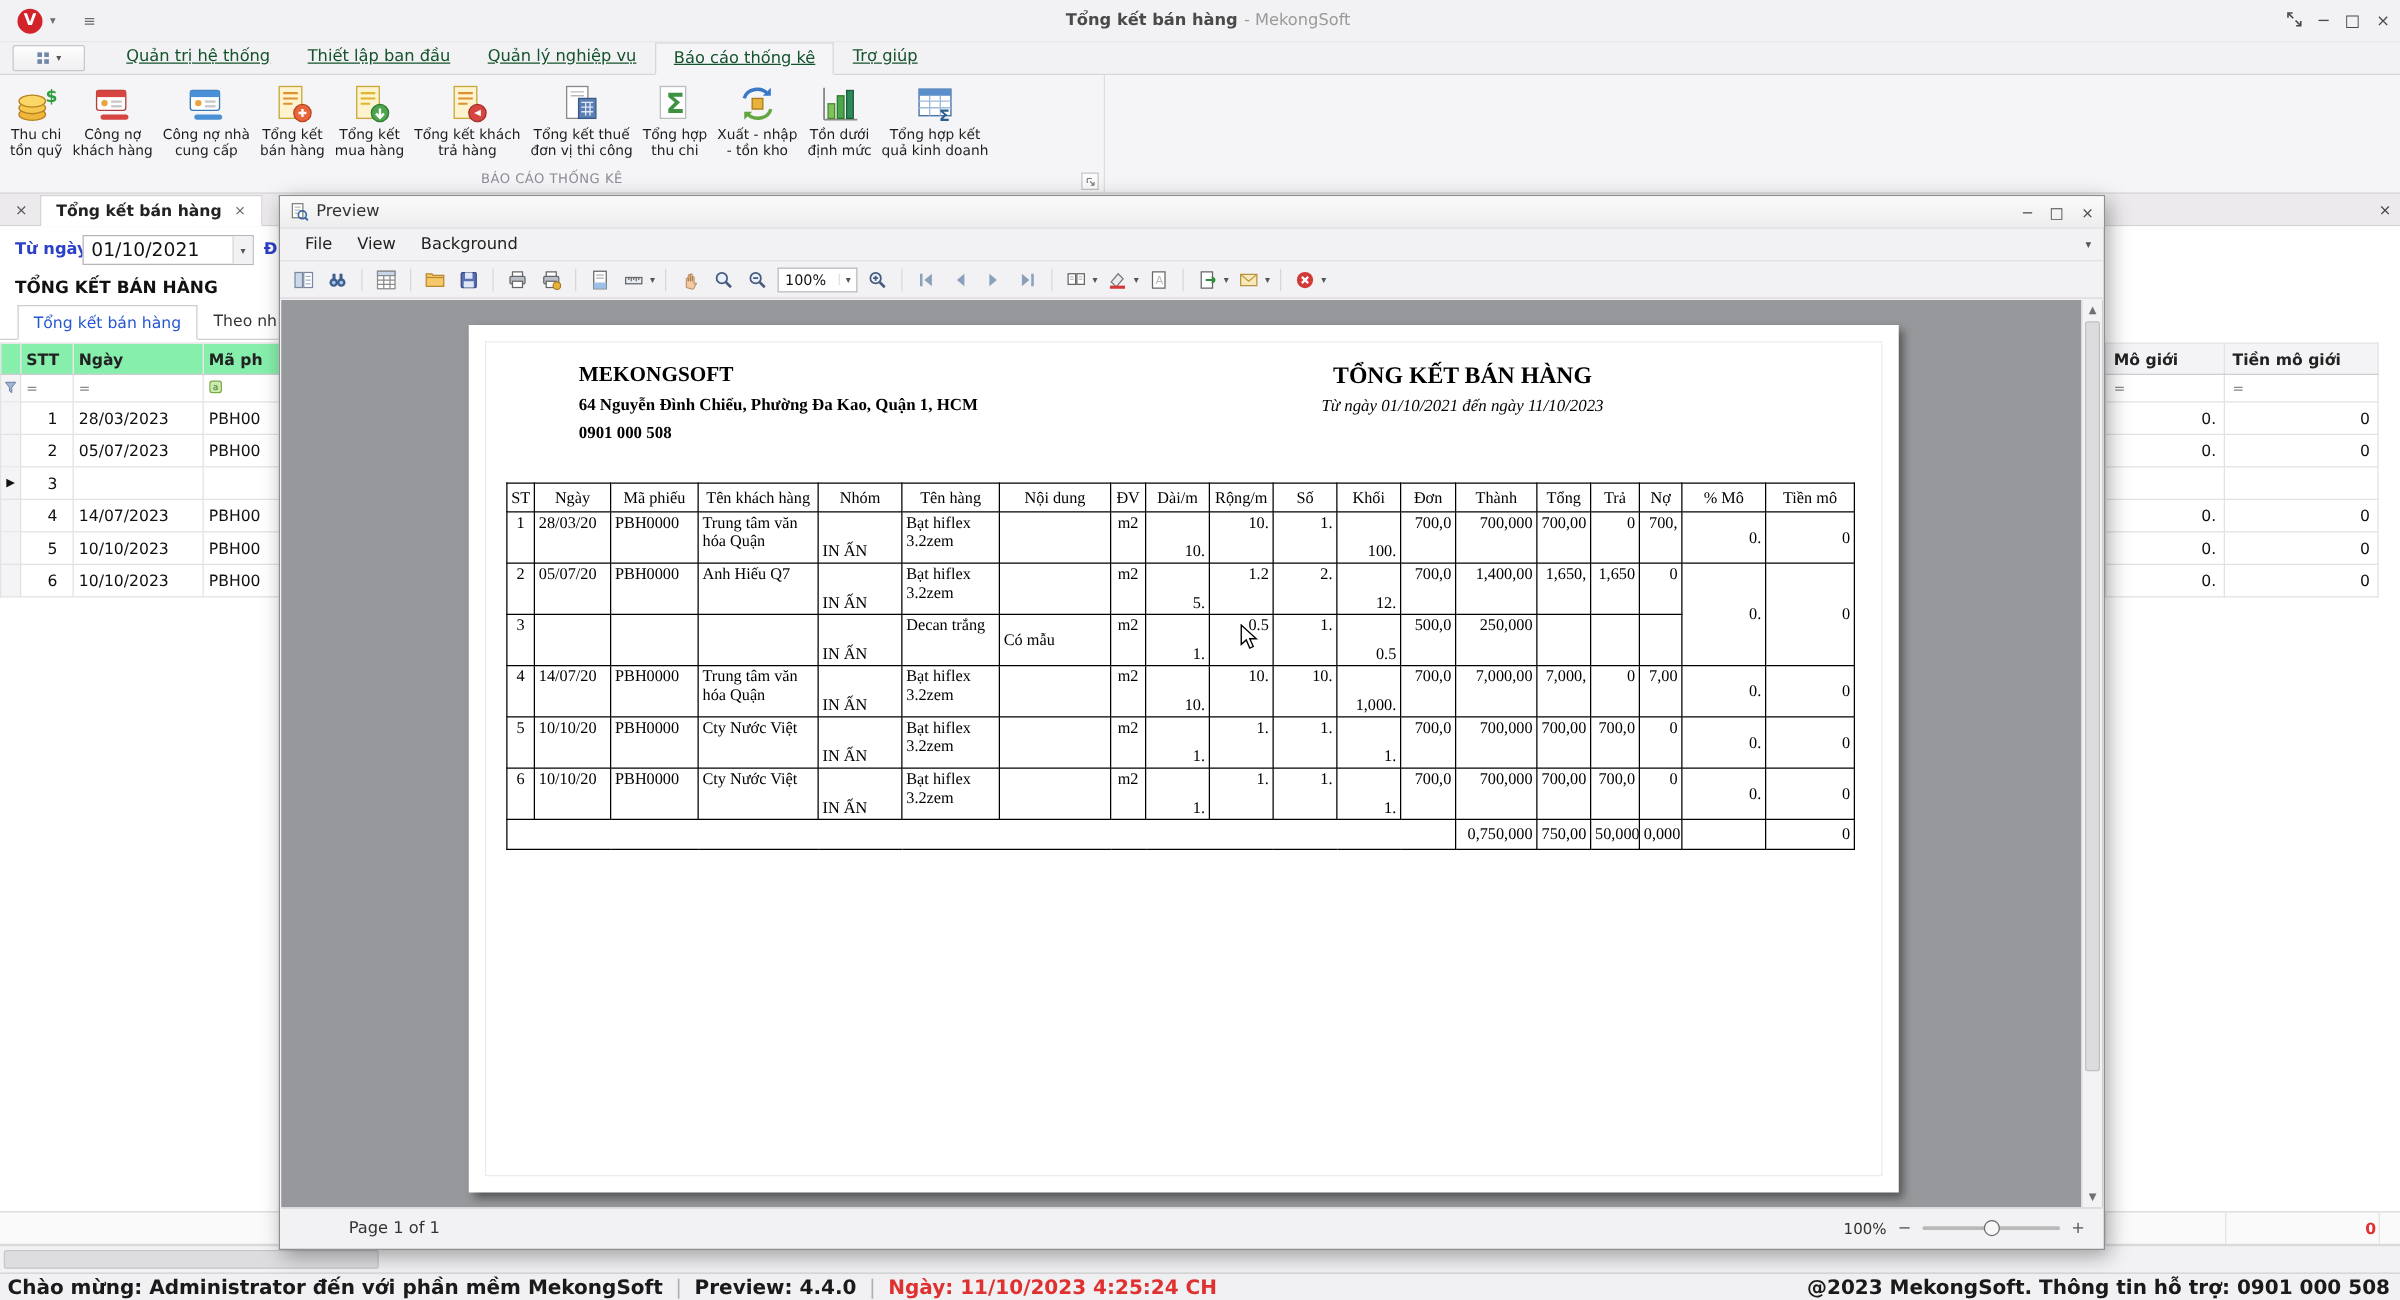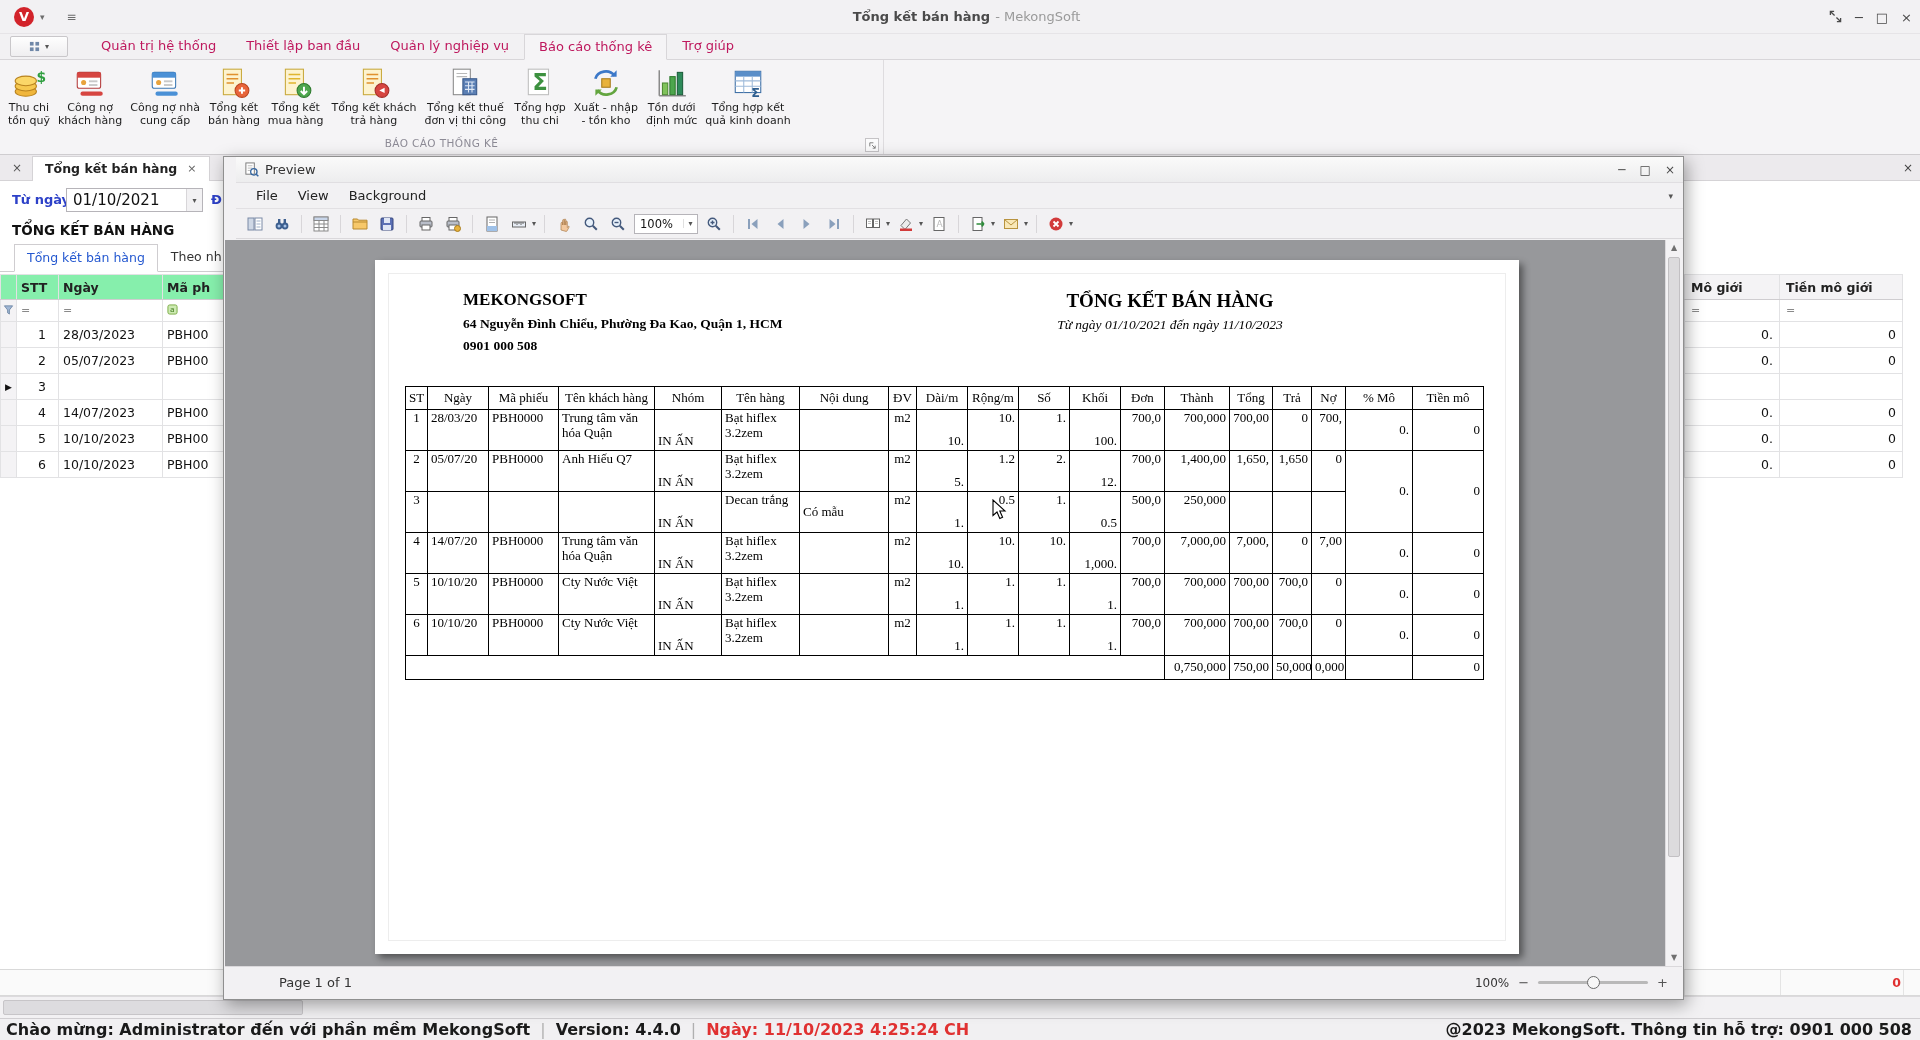--- a/index.html
+++ b/index.html
@@ -13,21 +13,21 @@
   .qat-pin { color:#6d6d6d; font-size:12px; margin-left:22px; }
   .tb-title { position:absolute; left:13px; right:0; text-align:center; font-size:13px; pointer-events:none; }
   .tb-title .t1 { font-weight:bold; color:#4a4a4a; }
   .tb-title .t2 { color:#9a9a9a; margin-left:5px; }
   .win-controls { position:absolute; right:8px; top:0; height:34px; display:flex; align-items:center; gap:13px; }
   .win-controls span { color:#4a4a4a; font-size:13px; line-height:1; cursor:default; }
 
   
   .ribbon-tabs { position:absolute; left:0; top:34px; right:0; height:26px; background:#f2f1f3; border-bottom:1px solid #d8d6d9; display:flex; align-items:flex-end; }
   .app-btn { margin:0 18px 2px 10px; width:58px; height:21px; border:1px solid #c9c7ca; border-radius:2px; background:linear-gradient(#fefefe,#efeef0); display:flex; align-items:center; justify-content:center; gap:5px; }
-  .rtab { padding:4px 14px 5px 14px; font-size:13px; color:#be185d; border:1px solid transparent; white-space:nowrap; }
+  .rtab { padding:4px 14px 5px 14px; font-size:13px; color:#14532d; border:1px solid transparent; white-space:nowrap;text-decoration:underline; }
   .rtab.active { background:#f5f4f6; border-color:#d8d6d9; border-bottom-color:#f5f4f6; margin-bottom:-1px; }
 
   
   .ribbon-body { position:absolute; left:0; top:60px; right:0; height:95px; background:#f5f4f6; border-bottom:1px solid #cfcdd0; }
   .ribbon-group { position:absolute; left:0; top:0; bottom:0; width:884px; border-right:1px solid #dedcdf; }
   .rb-row { display:flex; align-items:flex-start; padding:4px 2px 0 4px; height:77px; }
   .rb-btn { display:flex; flex-direction:column; align-items:center; padding:2px 4px; font-size:11px; line-height:1.18; text-align:center; color:#1d1d1d; border-radius:2px; white-space:nowrap; }
   .rb-icon { width:34px; height:34px; margin-bottom:2px; }
   .rb-caption { position:absolute; left:0; right:0; bottom:1px; height:16px; text-align:center; font-size:10.5px; color:#8d8b96; letter-spacing:.4px; }
   .rb-launcher { position:absolute; right:4px; bottom:2px; width:14px; height:14px; border:1px solid #c5c3c6; background:#fbfbfc; display:flex; align-items:center; justify-content:center; }
@@ -76,21 +76,21 @@
 
   
   .app-status { position:absolute; left:0; right:0; bottom:0; height:22px; background:#f1f0f2; border-top:1px solid #d0ced1; display:flex; align-items:center; font-size:16px; }
   .app-status .lft { display:flex; align-items:center; gap:10px; padding-left:6px; }
   .app-status b { font-weight:bold; color:#1a1a1a; }
   .app-status .sep { color:#b0b0b0; }
   .app-status .red { color:#e03131; font-weight:bold; }
   .app-status .rgt { margin-left:auto; padding-right:8px; font-weight:bold; color:#1a1a1a; }
 
   
-  .preview-win { position:absolute; left:223px; top:156px; width:1461px; height:844px; background:#f2f1f3; border:1px solid #8f8f8f; box-shadow:3px 5px 16px rgba(0,0,0,.35); z-index:10;padding-left:12px; }
+  .preview-win { position:absolute; left:223px; top:156px; width:1461px; height:844px; background:#f2f1f3; border:1px solid #8f8f8f; box-shadow:3px 5px 16px rgba(0,0,0,.35); z-index:10; }
   .pv-titlebar { height:26px; display:flex; align-items:center; padding:0 8px; background:linear-gradient(#fafafa,#ededee); border-bottom:1px solid #e0dee1; }
   .pv-titlebar .t { font-size:13px; color:#333; margin-left:6px; }
   .pv-ctrls { margin-left:auto; display:flex; gap:14px; }
   .pv-ctrls span { color:#4a4a4a; font-size:12px; }
   .pv-menubar { height:26px; display:flex; align-items:center; border-bottom:1px solid #e2e0e3; padding-left:10px; position:relative; }
   .pv-menu-item { font-size:13px; color:#222; padding:3px 10px; }
   .pv-menubar .dd { position:absolute; right:4px; font-size:9px; color:#555; padding:3px 6px; }
   .pv-toolbar { height:30px; display:flex; align-items:center; border-bottom:1px solid #dad8db; padding-left:8px; gap:5px; }
   .tb-btn { width:22px; height:22px; display:flex; align-items:center; justify-content:center; border-radius:2px; }
   .tb-btn svg { width:16px; height:16px; }
@@ -861,21 +861,21 @@
         </div>
       <span class="sgn">+</span>
     </div>
   </div>
 </div>
 
 <div class="app-status">
   <div class="lft">
     <b>Chào mừng: Administrator đến với phần mềm MekongSoft</b>
     <span class="sep">|</span>
-    <b>Version: 4.4.0</b>
+    <b>Preview: 4.4.0</b>
     <span class="sep">|</span>
     <span class="red">Ngày: 11/10/2023 4:25:24 CH</span>
   </div>
   <span class="rgt">@2023 MekongSoft. Thông tin hỗ trợ: 0901 000 508</span>
 </div>
 
 <div class="cursor">
   <svg width="18" height="22" viewBox="0 0 18 22">
       <polygon points="1,1 1,16.5 5,13 7.8,19.5 10.6,18.2 7.8,12 13,12" fill="#fff" stroke="#000" stroke-width="1.1"></polygon>
     </svg>

